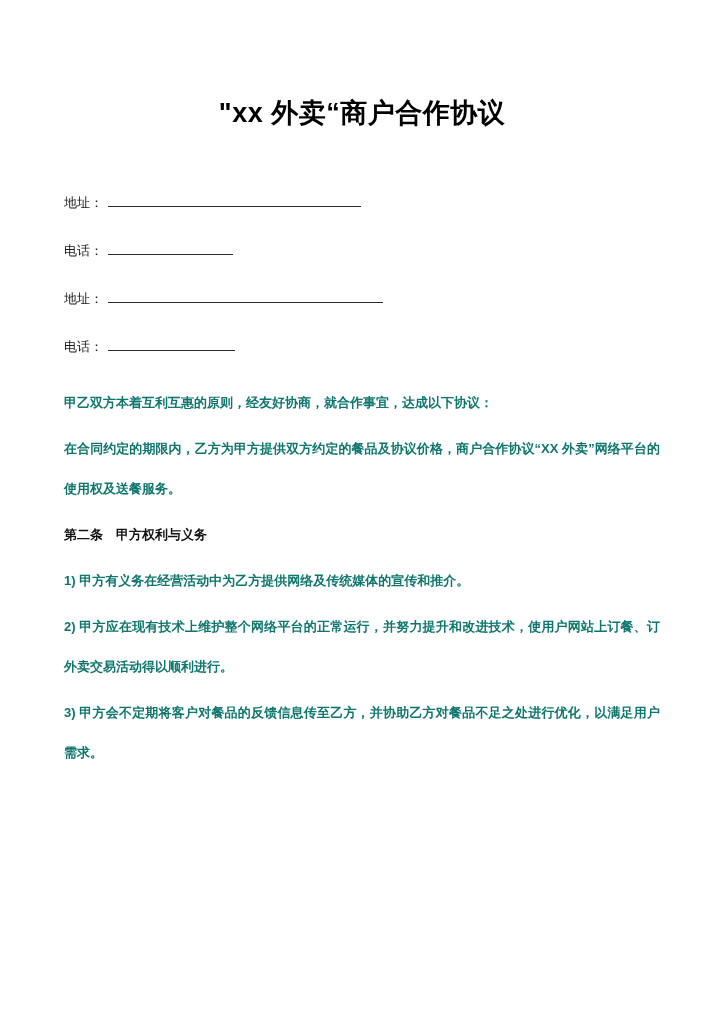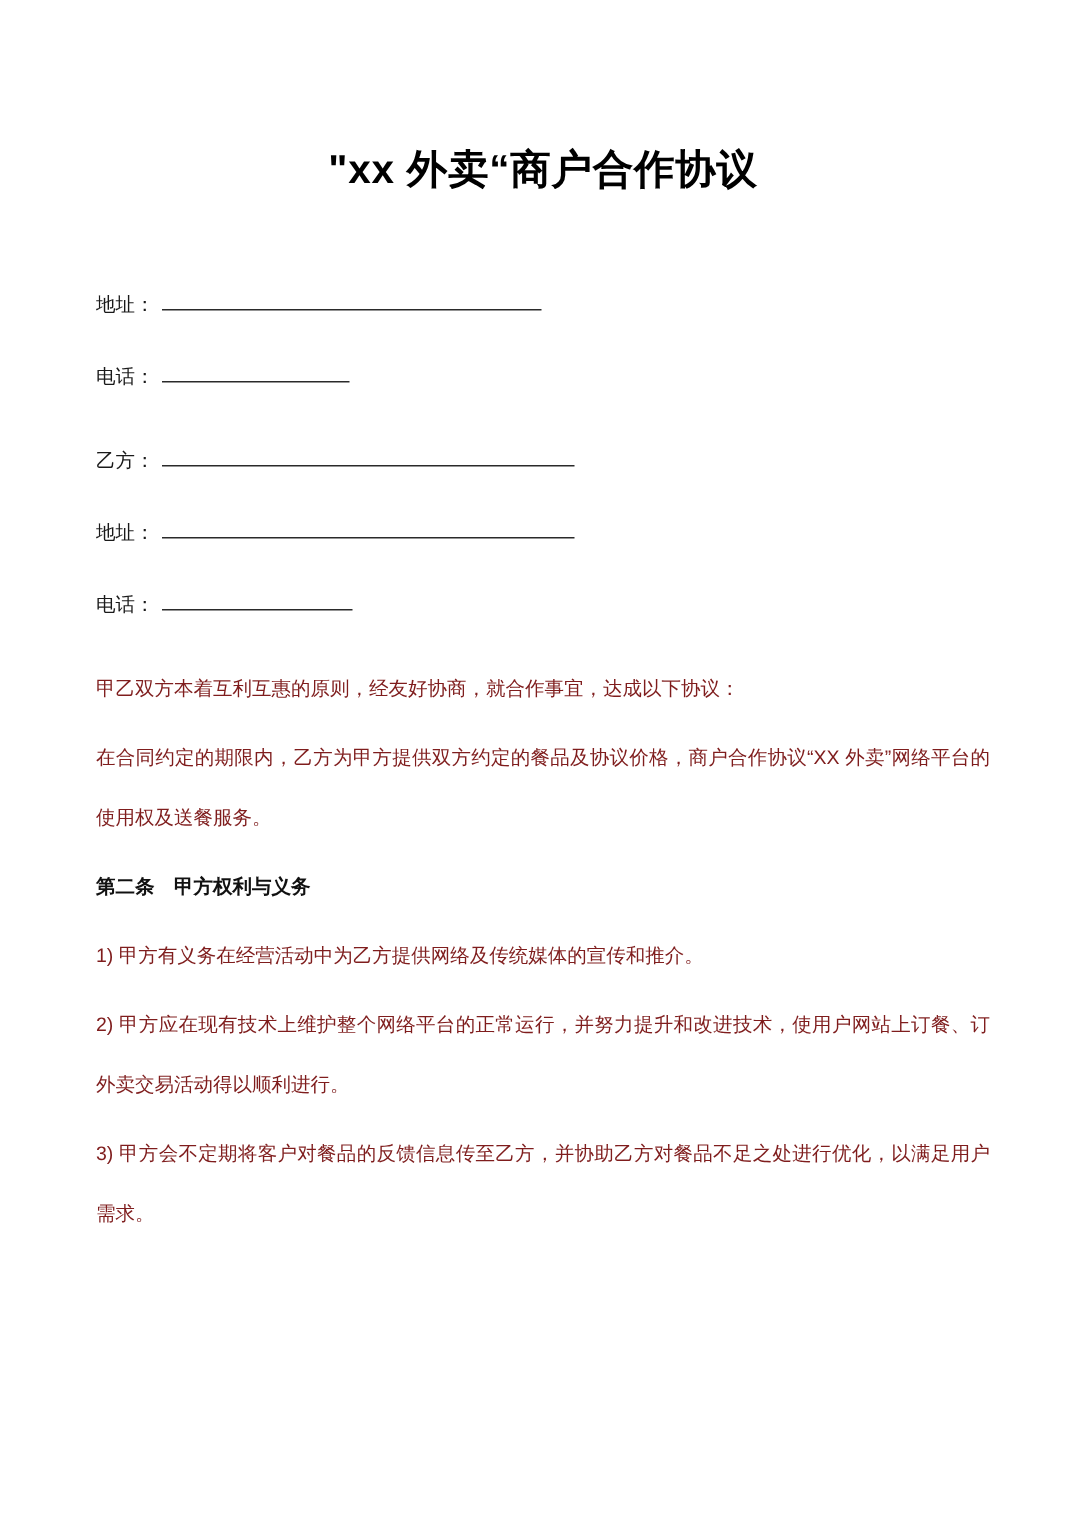--- a/index.html
+++ b/index.html
@@ -49,38 +49,35 @@
   .blank-w5 { width: 275px; }
   .blank-w6 { width: 127px; }
   .content { margin-top: 5px; }
   .content p, .content h2 {
     margin: 0 0 6px 0;
     font-size: 13px;
     line-height: 40px;
     text-align: justify;
   }
   .content h2 { font-weight: 700; color: #111111; }
-  .content p { font-weight: 400; color: #7f1d1d; }
+  .content p { font-weight: 700; color: #0f766e; }
 </style>
 </head>
 <body>
 
 <div class="page">
 
   <h1 class="doc-title">"xx 外卖“商户合作协议</h1>
 
   <div class="fields">
     <div class="field-row">
       <span class="field-label">地址：</span><span class="field-blank blank-w2"></span>
     </div>
     <div class="field-row">
       <span class="field-label">电话：</span><span class="field-blank blank-w3"></span>
-    </div>
-    <div class="field-row group-gap">
-      <span class="field-label">乙方：</span><span class="field-blank blank-w4"></span>
     </div>
     <div class="field-row">
       <span class="field-label">地址：</span><span class="field-blank blank-w5"></span>
     </div>
     <div class="field-row">
       <span class="field-label">电话：</span><span class="field-blank blank-w6"></span>
     </div>
   </div>
 
   <div class="content">

